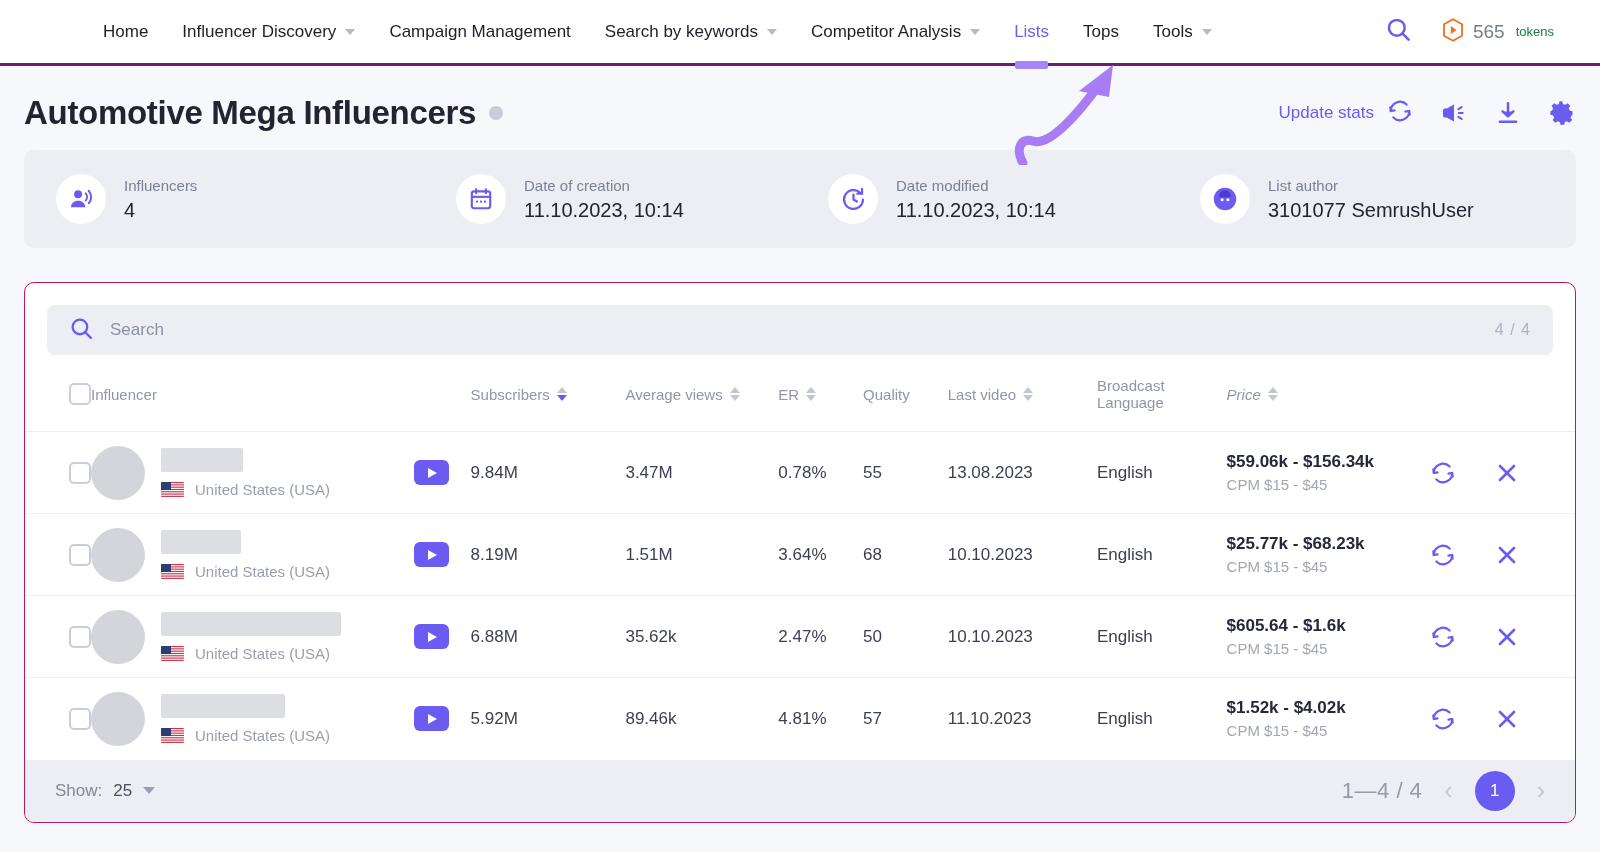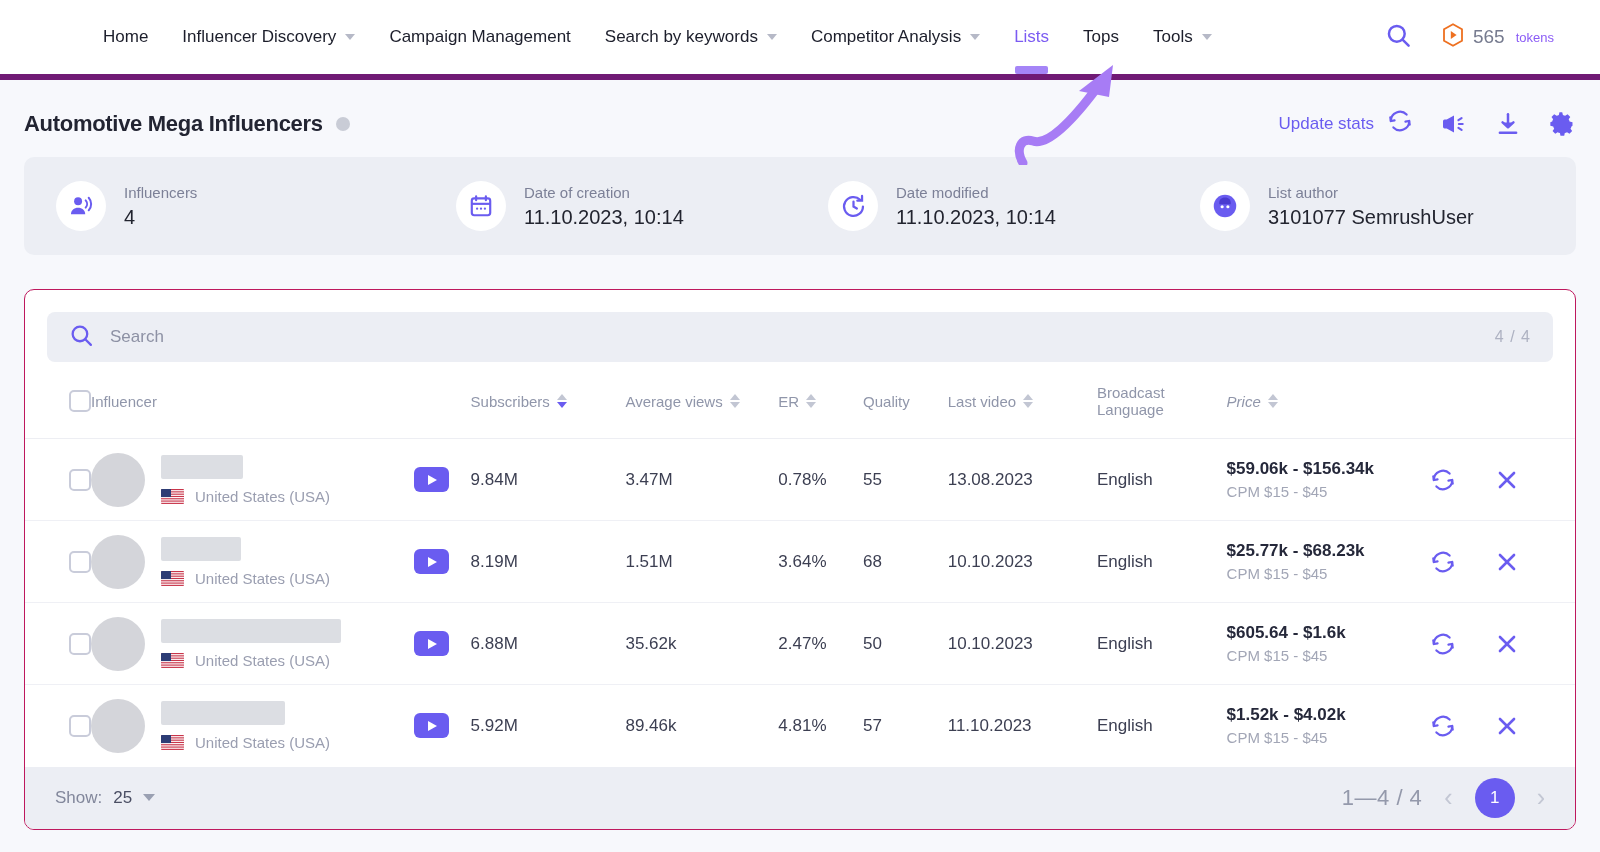--- a/index.html
+++ b/index.html
@@ -6,23 +6,23 @@
   html, body {
     width: 1600px; height: 852px;
     font-family: "Liberation Sans", sans-serif;
     background: #f7f8fc;
     overflow: hidden;
   }
   .page { position: relative; width: 1600px; height: 852px; }
 
   
   .topnav {
-    height: 80px; background: #ffffff;
+    height: 66px; background: #ffffff;
     display: flex; align-items: center;
-    border-bottom: 6px solid #701a75;
+    border-bottom: 3px solid #701a75;
     position: relative; z-index: 5;
   }
   .nav-items { display: flex; align-items: center; margin-left: 86px; gap: 0; }
   .nav-item {
     display: flex; align-items: center; gap: 9px;
     font-size: 17px; color: #1c1e2b; padding: 0 17px;
     height: 66px; cursor: pointer; position: relative;
     white-space: nowrap;
   }
   .nav-item.active { color: #7b5bf2; }
@@ -36,29 +36,29 @@
   .nav-underline {
     position: absolute; left: 18px; right: 18px; bottom: -4px;
     height: 8px; background: #a585f7; border-radius: 2px;
   }
   .nav-right {
     margin-left: auto; display: flex; align-items: center;
     gap: 30px; margin-right: 46px;
   }
   .tokens { display: flex; align-items: center; gap: 9px; }
   .tokens .num { font-size: 19px; color: #767b8f; }
-  .tokens .unit { font-size: 13px; color: #8b5cf6; margin-left: 2px; }
+  .tokens .unit { font-size: 13px; color: #15803d; margin-left: 2px; }
 
   
   .title-row {
     display: flex; align-items: center;
     margin: 0 24px; padding: 28px 0 18px 0;
   }
   .page-title {
-    font-size: 22px; font-weight: bold; color: #222432;
+    font-size: 33px; font-weight: bold; color: #222432;
     letter-spacing: -0.3px;
   }
   .title-dot {
     width: 14px; height: 14px; border-radius: 50%;
     background: #c9ccd6; margin-left: 13px;
   }
   .title-actions {
     margin-left: auto; display: flex; align-items: center; gap: 27px;
   }
   .update-stats {

